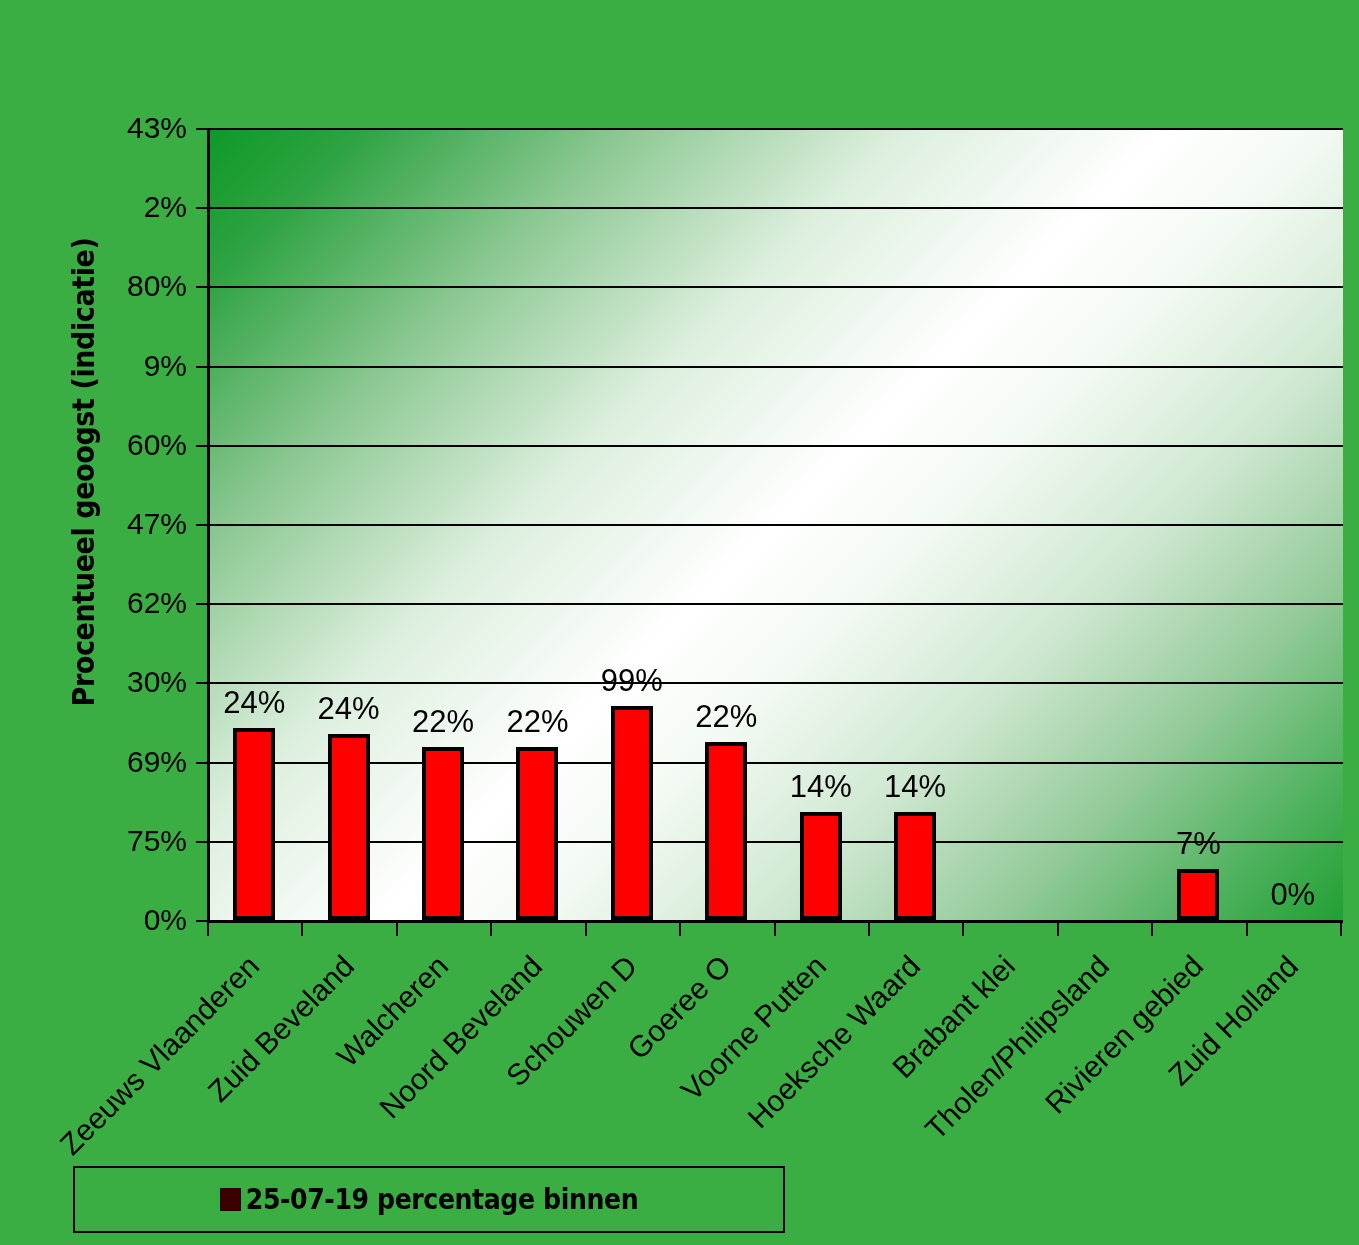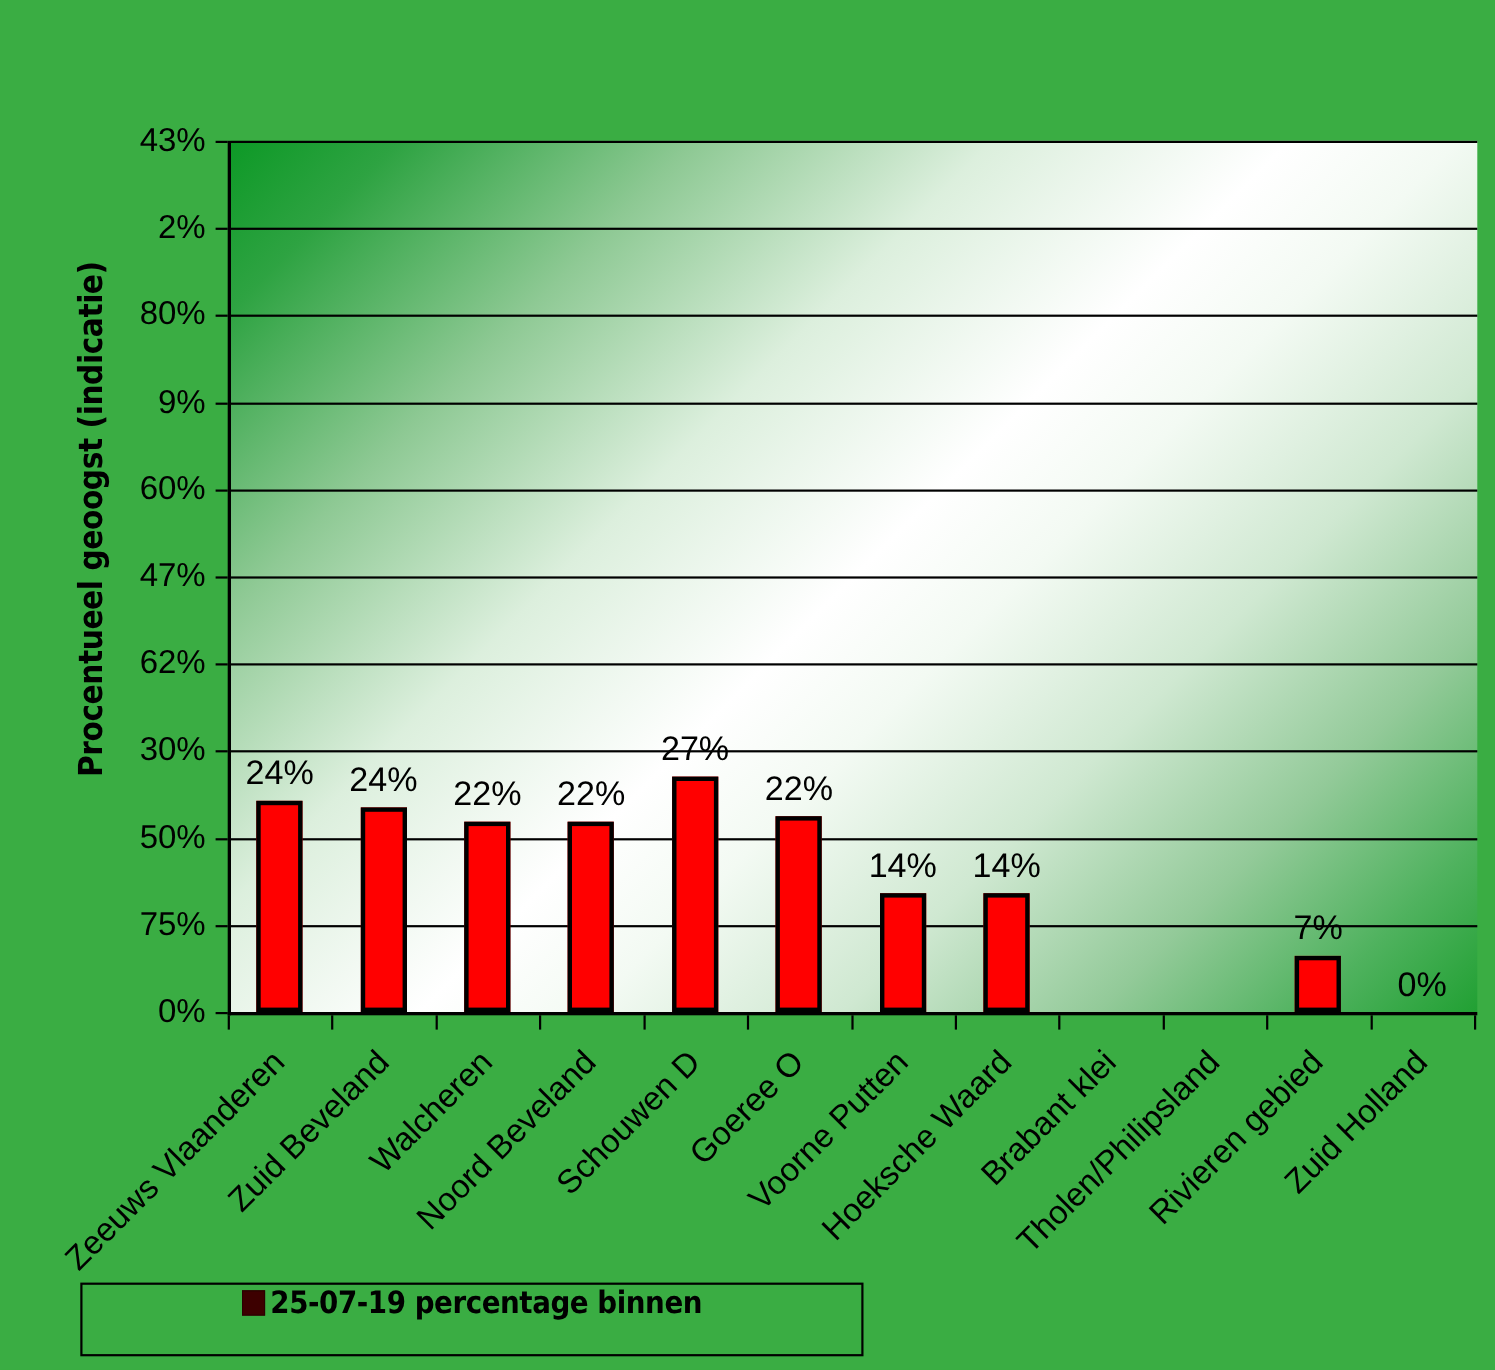--- a/index.html
+++ b/index.html
@@ -154,21 +154,21 @@
   
   #legend {
     position: absolute;
     left: 73px;
     top: 1166px;
     width: 712px;
     height: 67px;
     border: 2px solid #000;
     box-sizing: border-box;
     display: flex;
-    align-items: flex-start;
+    align-items: center;
     justify-content: center;
     background: transparent;
   }
   #legend-entry {
     display: flex;
     align-items: center;
     gap: 5px;
   }
   #legend-swatch {
     width: 21px;
@@ -205,21 +205,21 @@
       <div class="y-tick-label" style="top: 365.6px;">9%</div>
       <div class="y-tick-mark" style="top: 365.6px;"></div>
       <div class="y-tick-label" style="top: 444.8px;">60%</div>
       <div class="y-tick-mark" style="top: 444.8px;"></div>
       <div class="y-tick-label" style="top: 524px;">47%</div>
       <div class="y-tick-mark" style="top: 524px;"></div>
       <div class="y-tick-label" style="top: 603.2px;">62%</div>
       <div class="y-tick-mark" style="top: 603.2px;"></div>
       <div class="y-tick-label" style="top: 682.4px;">30%</div>
       <div class="y-tick-mark" style="top: 682.4px;"></div>
-      <div class="y-tick-label" style="top: 761.6px;">50%</div>
+      <div class="y-tick-label" style="top: 761.6px;">69%</div>
       <div class="y-tick-mark" style="top: 761.6px;"></div>
       <div class="y-tick-label" style="top: 840.8px;">75%</div>
       <div class="y-tick-mark" style="top: 840.8px;"></div>
       <div class="y-tick-label" style="top: 920px;">0%</div>
       <div class="y-tick-mark" style="top: 920px;"></div>
     </div>
 
   <div id="plot-area">
     <div id="gridlines">
         <div class="gridline" style="top: 0px;"></div>
@@ -247,21 +247,21 @@
       <div class="bar-slot" style="left: 188.833px; width: 94.4167px;">
         <div class="bar-rect" style="height: 172.656px; background: rgb(255, 0, 0);"></div>
         <div class="bar-value" style="bottom: 179.656px;">22%</div>
       </div>
       <div class="bar-slot" style="left: 283.25px; width: 94.4167px;">
         <div class="bar-rect" style="height: 172.656px; background: rgb(255, 0, 0);"></div>
         <div class="bar-value" style="bottom: 179.656px;">22%</div>
       </div>
       <div class="bar-slot" style="left: 377.667px; width: 94.4167px;">
         <div class="bar-rect" style="height: 213.84px; background: rgb(255, 0, 0);"></div>
-        <div class="bar-value" style="bottom: 220.84px;">27%</div>
+        <div class="bar-value" style="bottom: 220.84px;">99%</div>
       </div>
       <div class="bar-slot" style="left: 472.083px; width: 94.4167px;">
         <div class="bar-rect" style="height: 178.2px; background: rgb(255, 0, 0);"></div>
         <div class="bar-value" style="bottom: 185.2px;">22%</div>
       </div>
       <div class="bar-slot" style="left: 566.5px; width: 94.4167px;">
         <div class="bar-rect" style="height: 107.712px; background: rgb(255, 0, 0);"></div>
         <div class="bar-value" style="bottom: 114.712px;">14%</div>
       </div>
       <div class="bar-slot" style="left: 660.917px; width: 94.4167px;">

